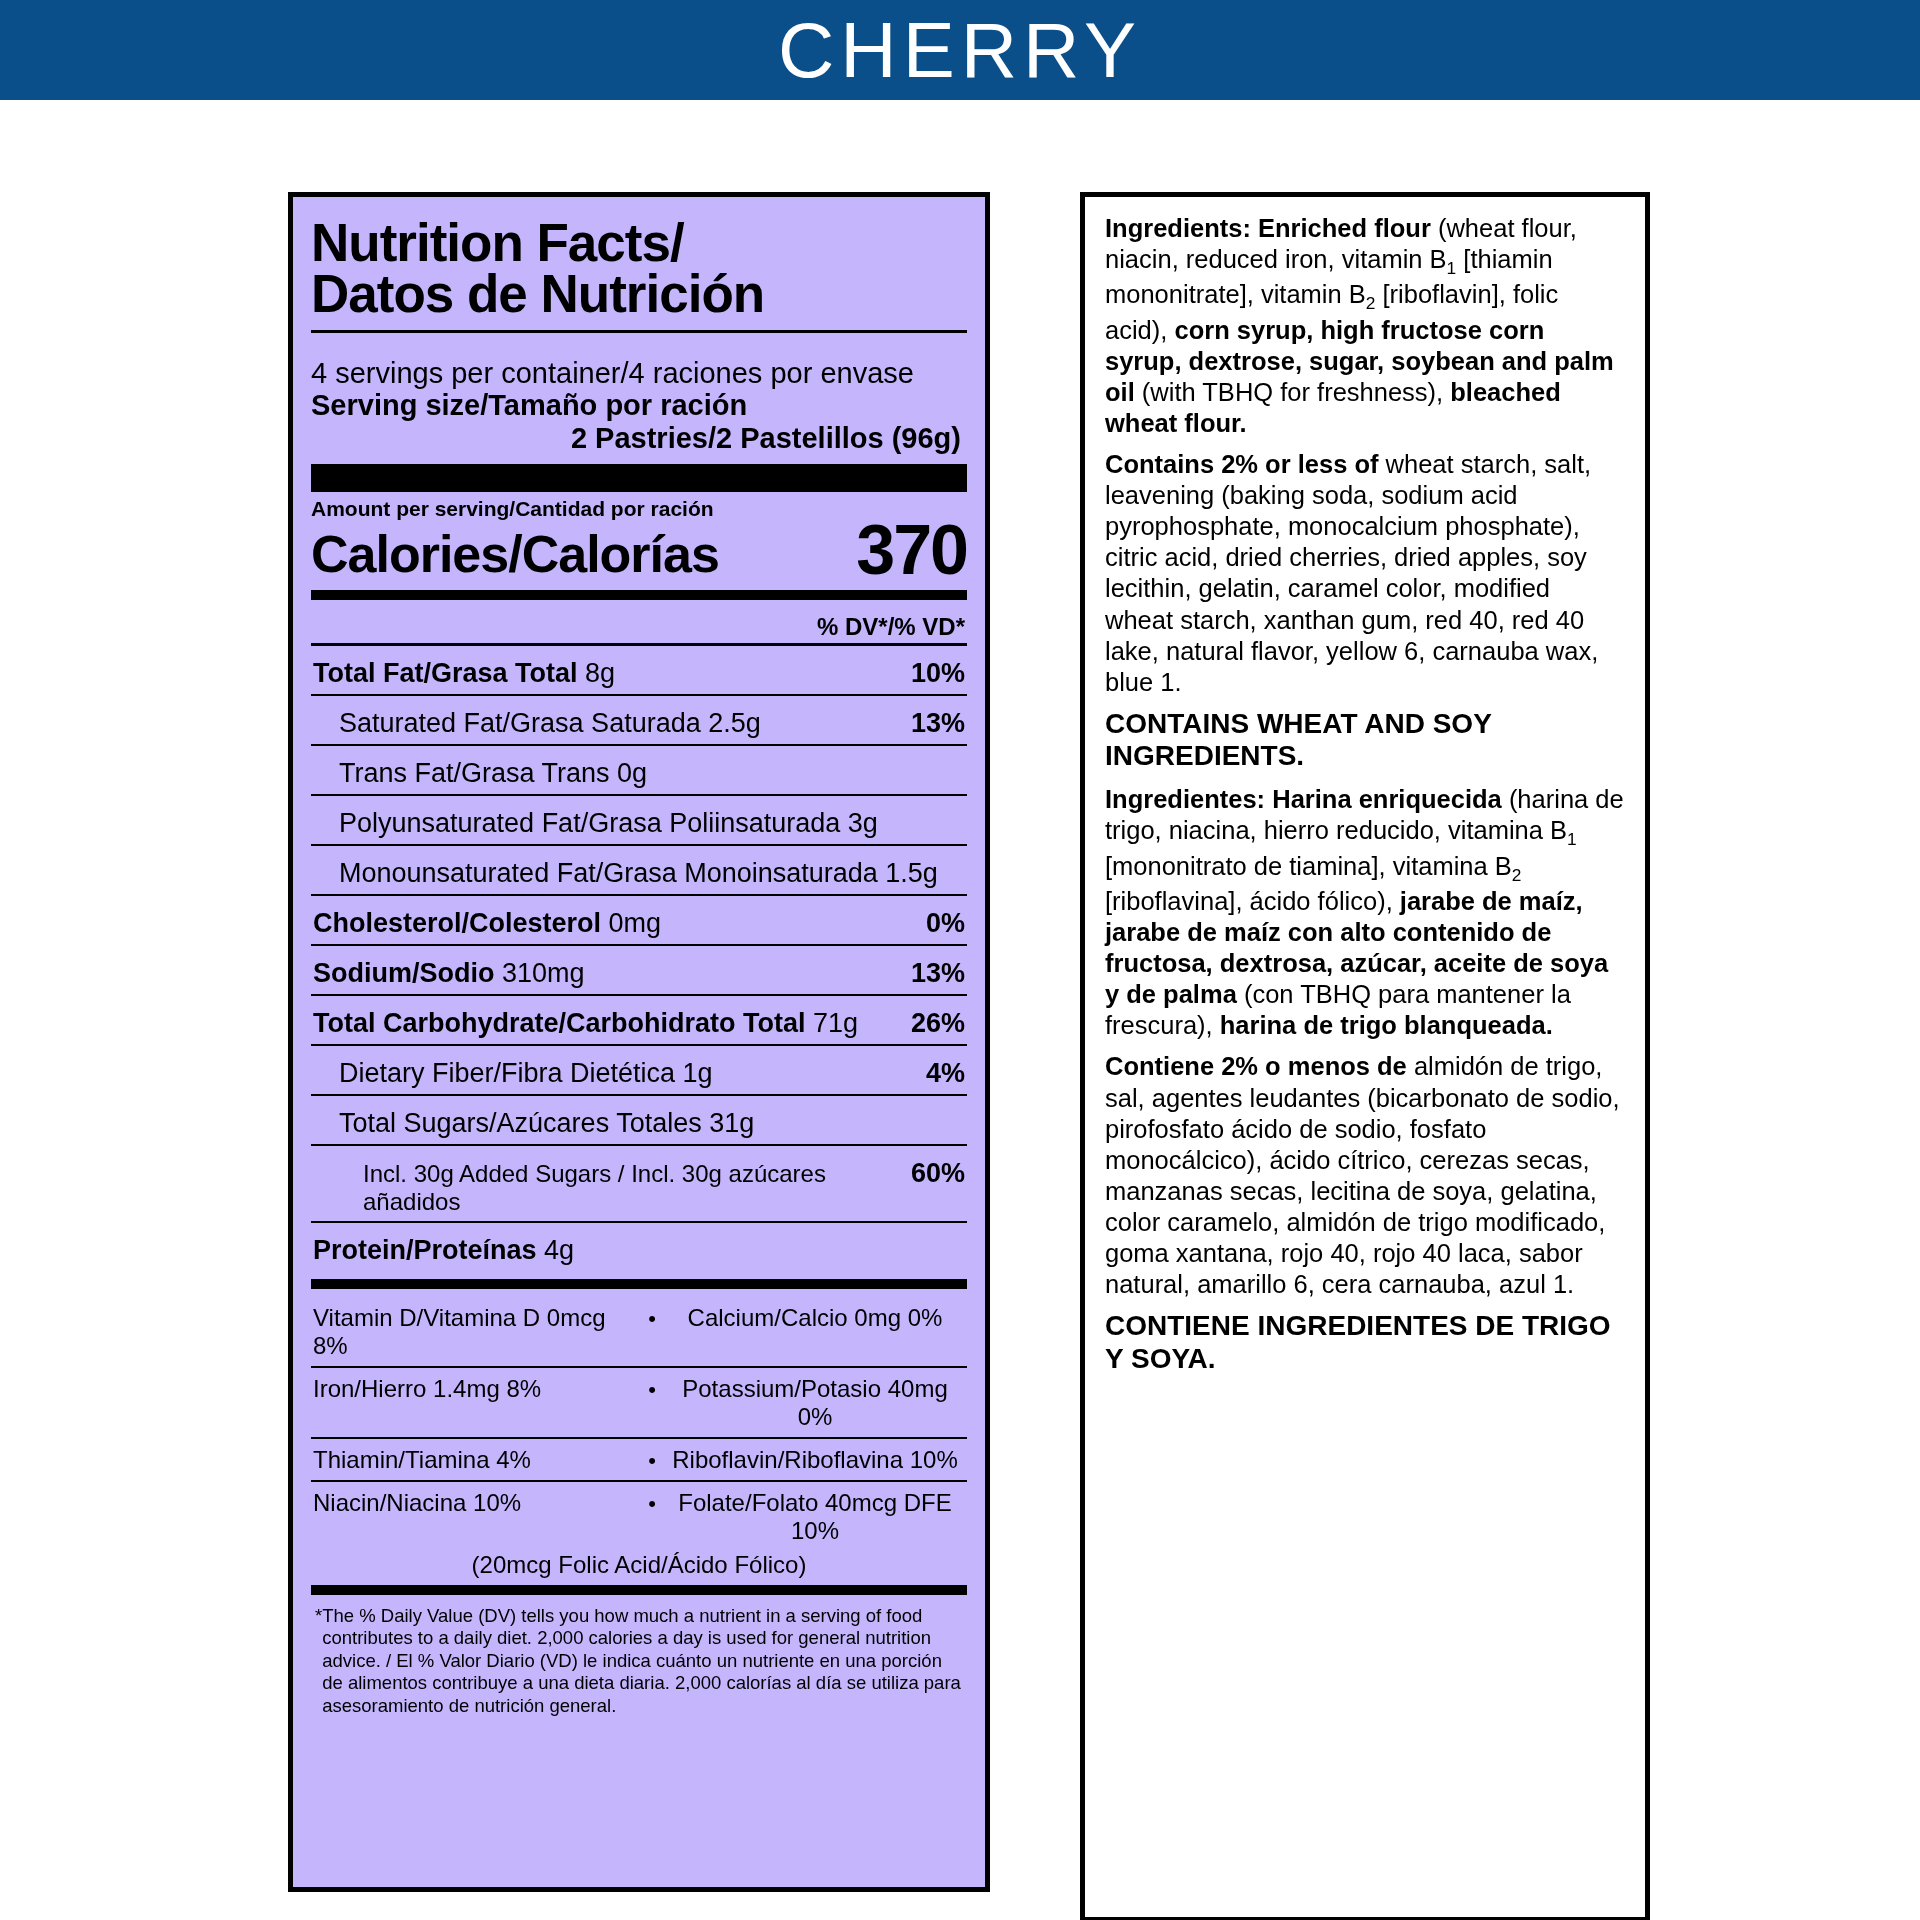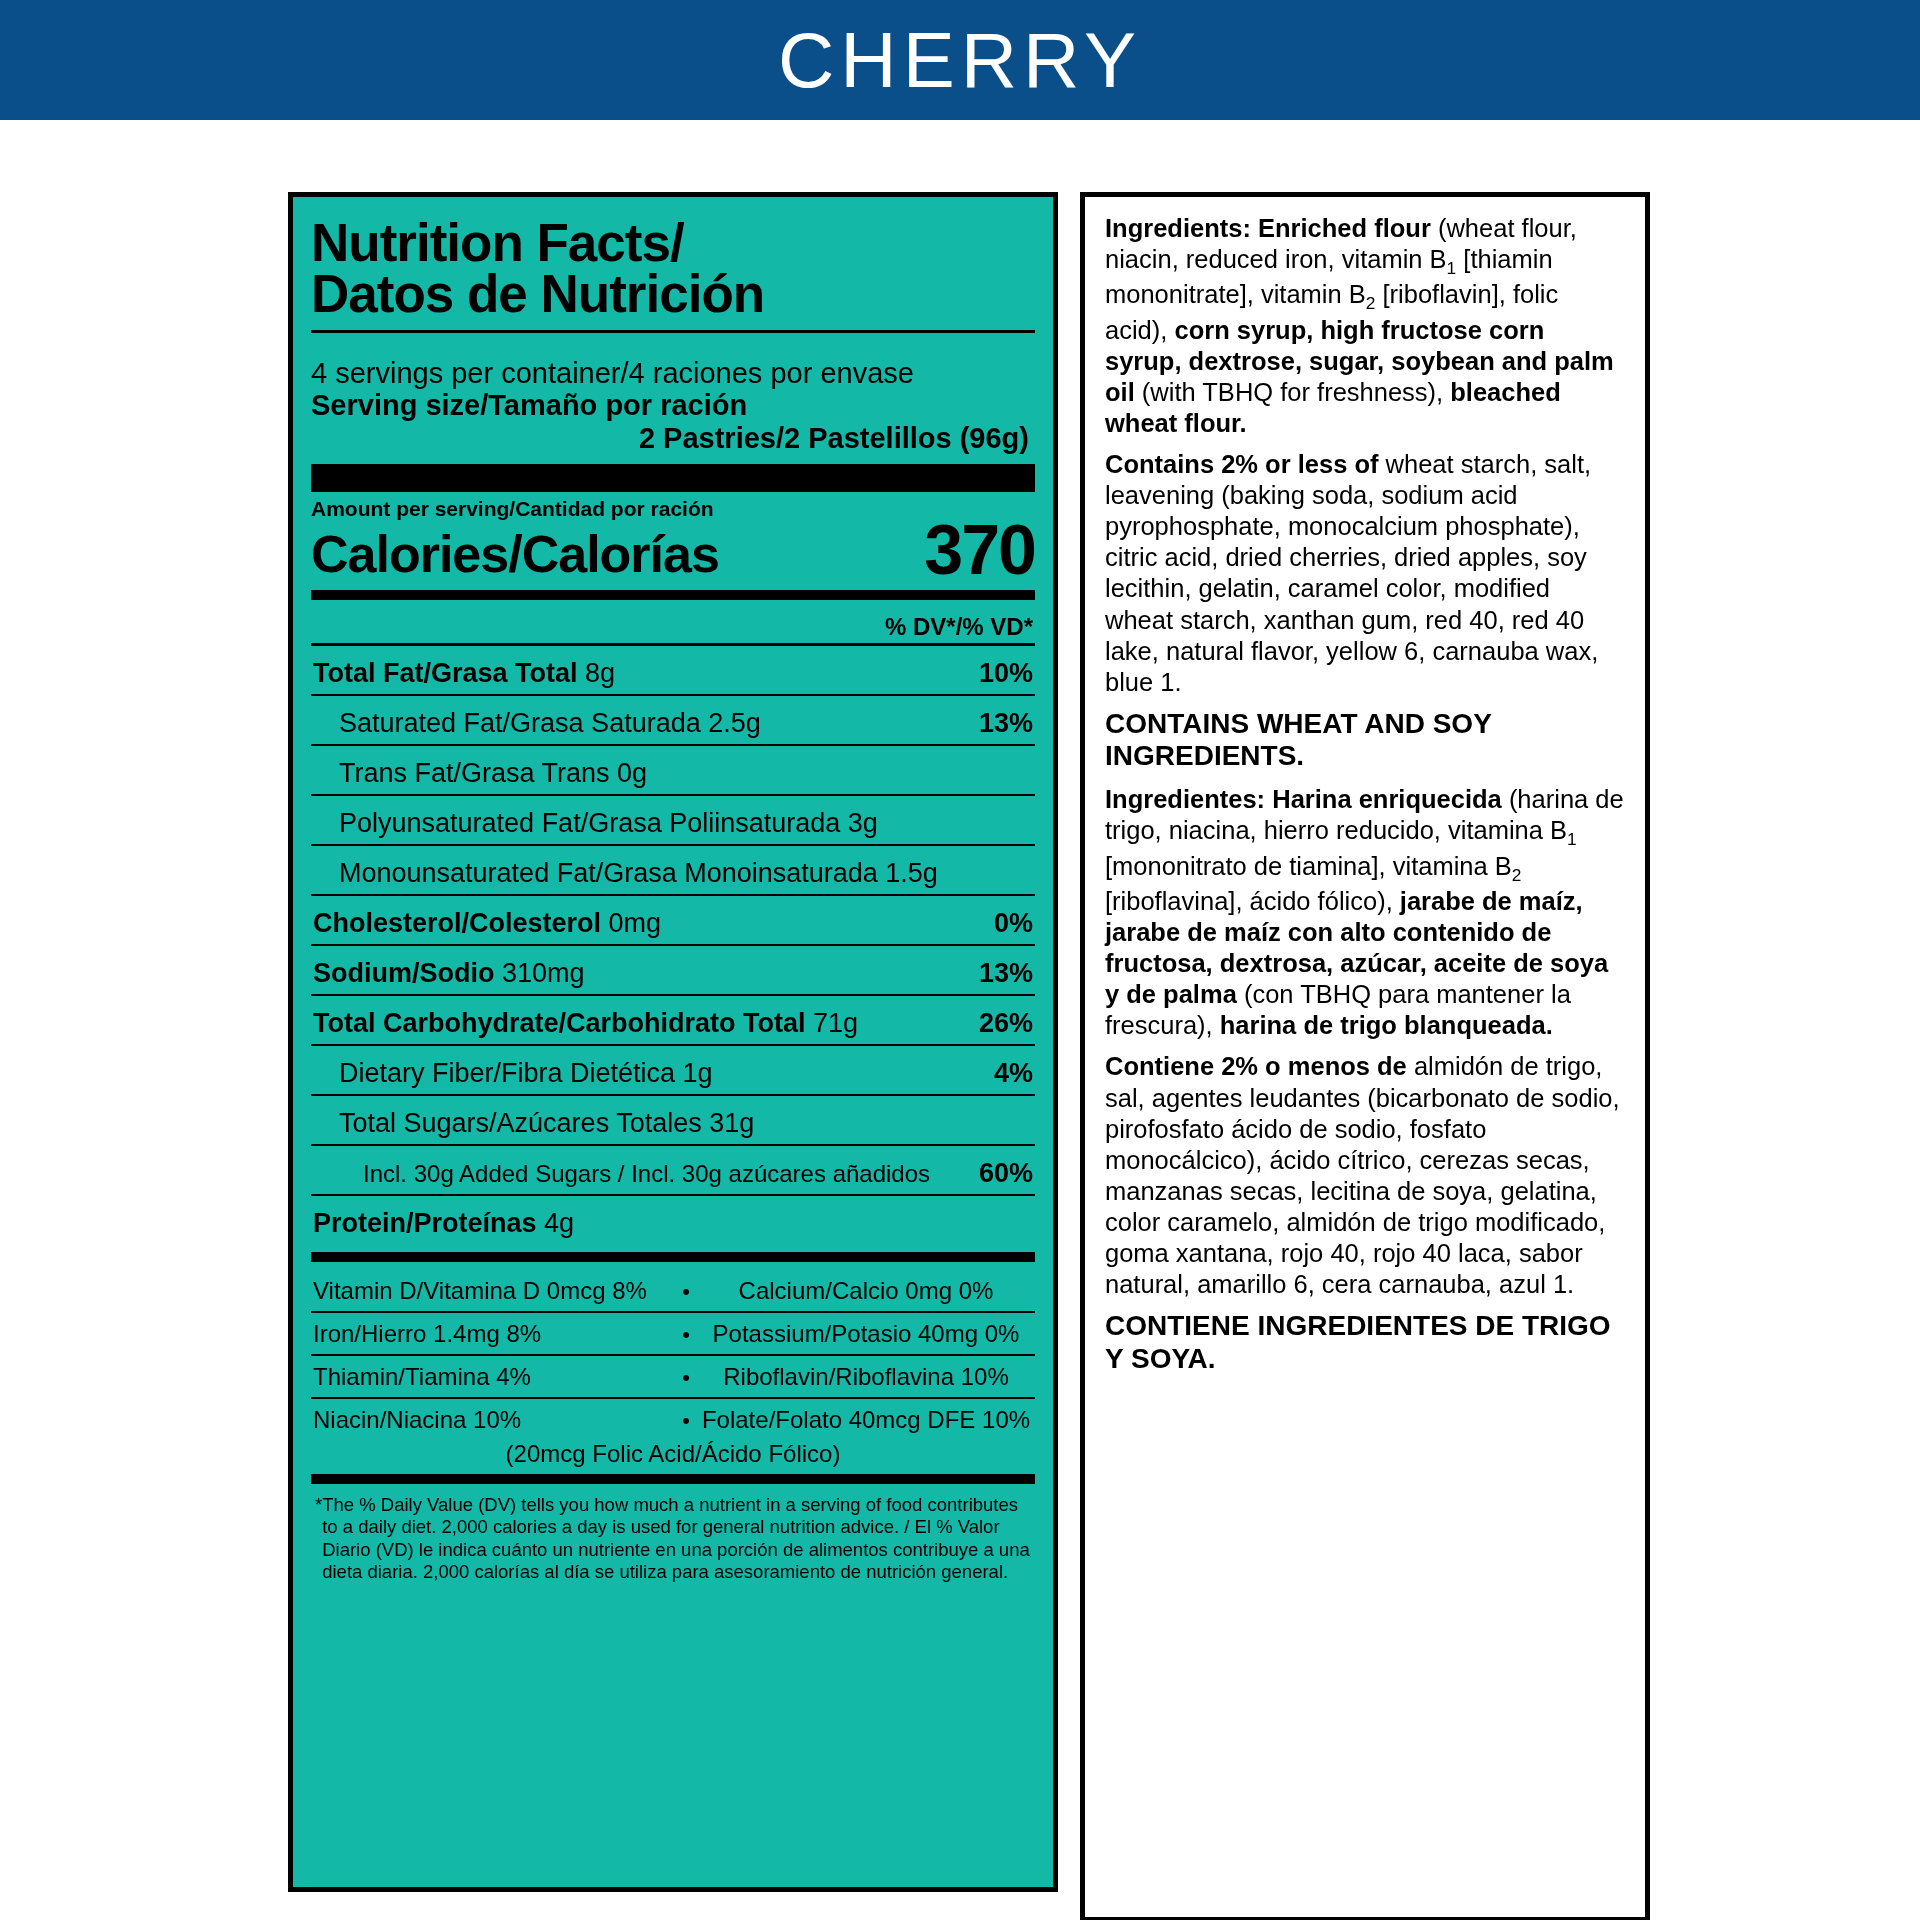--- a/index.html
+++ b/index.html
@@ -10,21 +10,21 @@
   body {
     width: 1920px;
     height: 1920px;
     font-family: "Liberation Sans", sans-serif;
     color: #000;
     position: relative;
     overflow: hidden;
   }
   .banner {
     width: 1920px;
-    height: 120px;
+    height: 100px;
     background: #0b4f8a;
     display: flex;
     align-items: center;
     justify-content: center;
   }
   .banner-title {
     color: #ffffff;
     font-size: 78px;
     letter-spacing: 6px;
     font-weight: 400;
@@ -35,24 +35,24 @@
     top: 128px;
     left: 0;
     width: 1920px;
     height: 1792px;
   }
   
   .nf-panel {
     position: absolute;
     left: 288px;
     top: 64px;
-    width: 770px;
+    width: 702px;
     height: 1700px;
     border: 5px solid #000;
-    background: #14b8a6;
+    background: #c4b5fd;
     box-sizing: border-box;
     padding: 14px 18px 10px 18px;
   }
   .nf-title {
     font-size: 53px;
     font-weight: bold;
     line-height: 0.97;
     letter-spacing: -1px;
     margin: 6px 0 0 0;
   }

